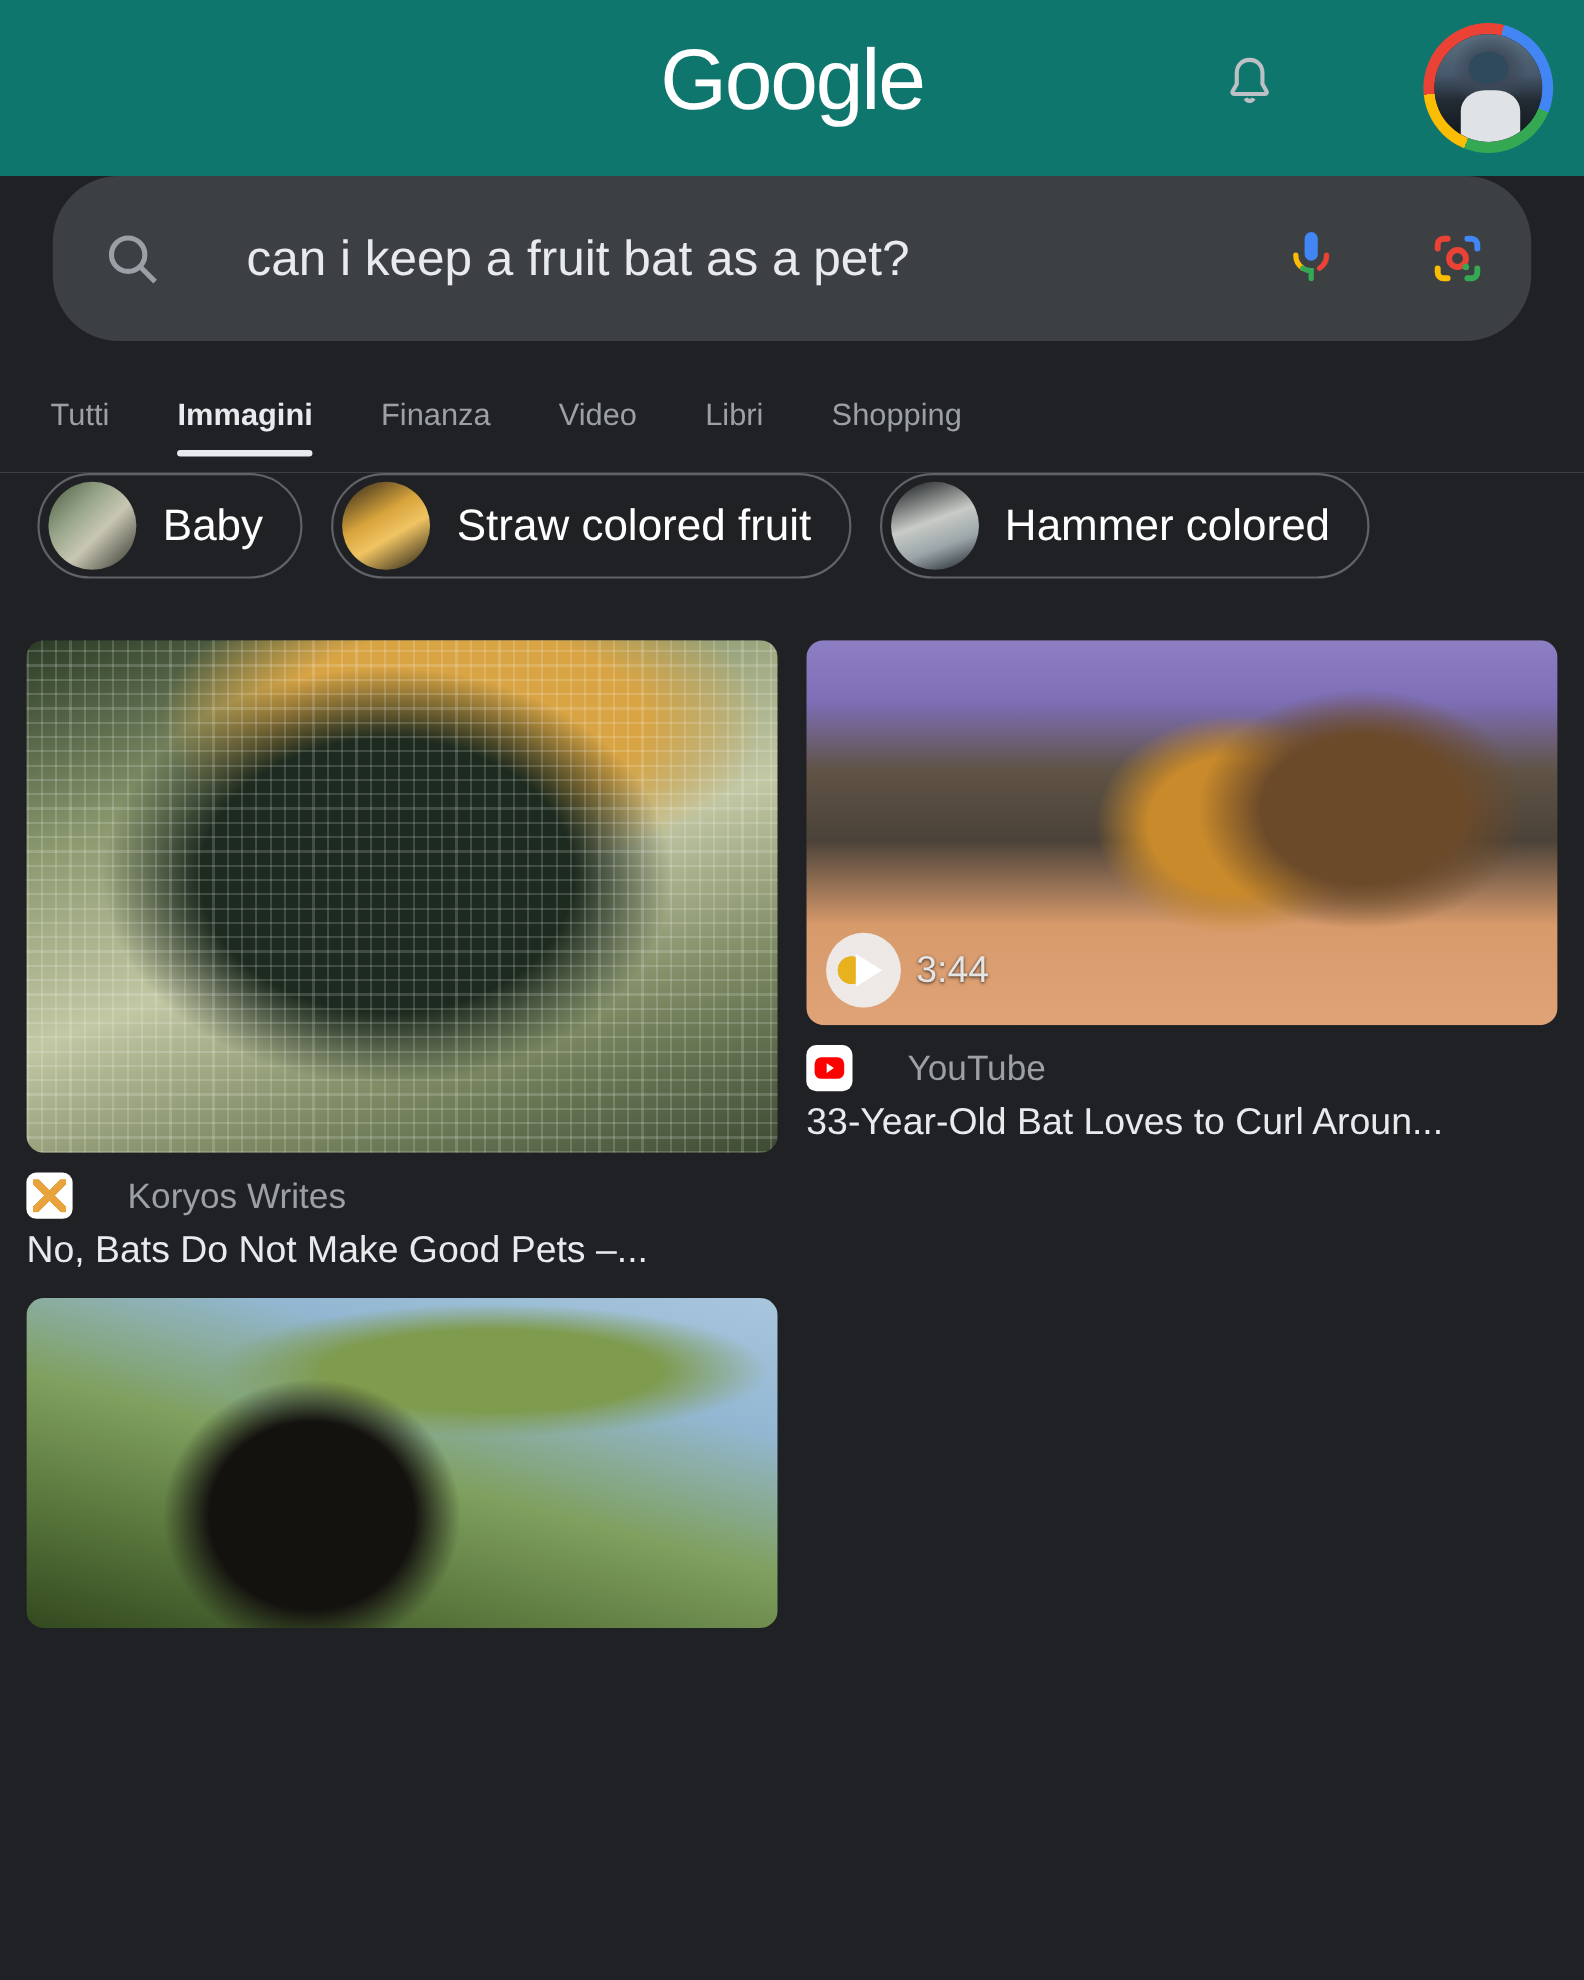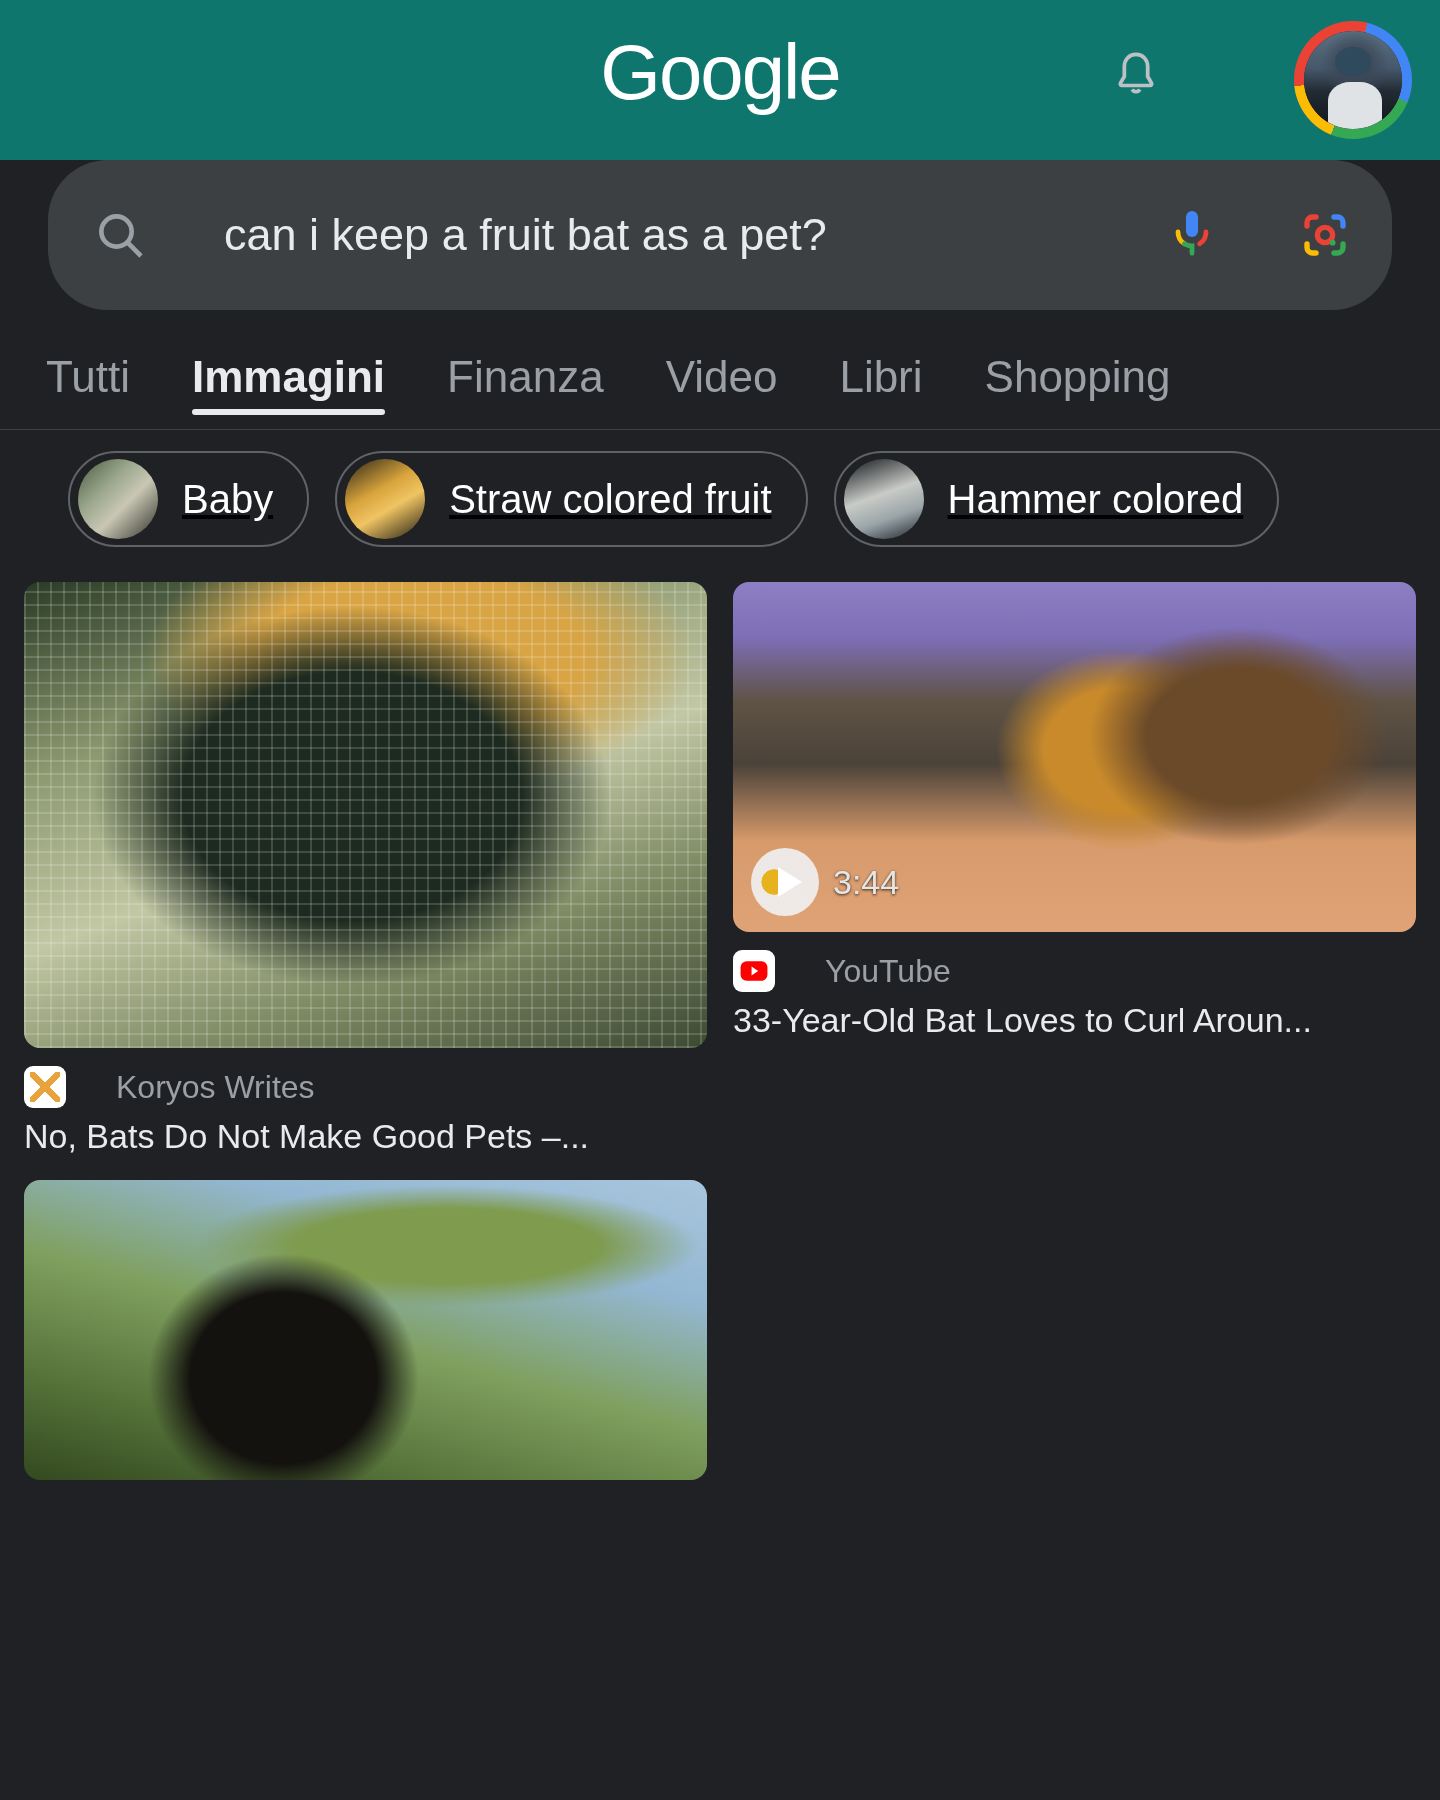--- a/index.html
+++ b/index.html
@@ -119,47 +119,45 @@
   .tabs {
     display: flex;
     align-items: flex-end;
     height: 120px;
     padding: 0 46px;
     border-bottom: 1px solid #3c4043;
     overflow: hidden;
   }
   .tab {
     position: relative;
-    font-size: 44px;
+    font-size: 28px;
     line-height: 48px;
     color: #9aa0a6;
     white-space: nowrap;
     padding: 0 0 28px 0;
     margin-right: 62px;
     margin-top: 44px;
   }
   .tab.active { color: #e8eaed; font-weight: bold; }
   .tab.active::after {
     content: "";
     position: absolute;
     left: 0; right: 0; bottom: 14px;
     height: 6px;
     background: #e8eaed;
     border-radius: 3px;
   }
 
   
   .chips {
     display: flex;
-    align-items: center;
     gap: 26px;
     height: 138px;
-    padding: 0 68px;
-    overflow: hidden;
-    text-decoration: underline;
+    padding: 0 34px;
+    overflow: hidden;
   }
   .chip {
     flex: 0 0 auto;
     display: flex;
     align-items: center;
     height: 96px;
     border: 2px solid #5f6368;
     border-radius: 48px;
     padding: 0 34px 0 8px;
     background: #202124;

